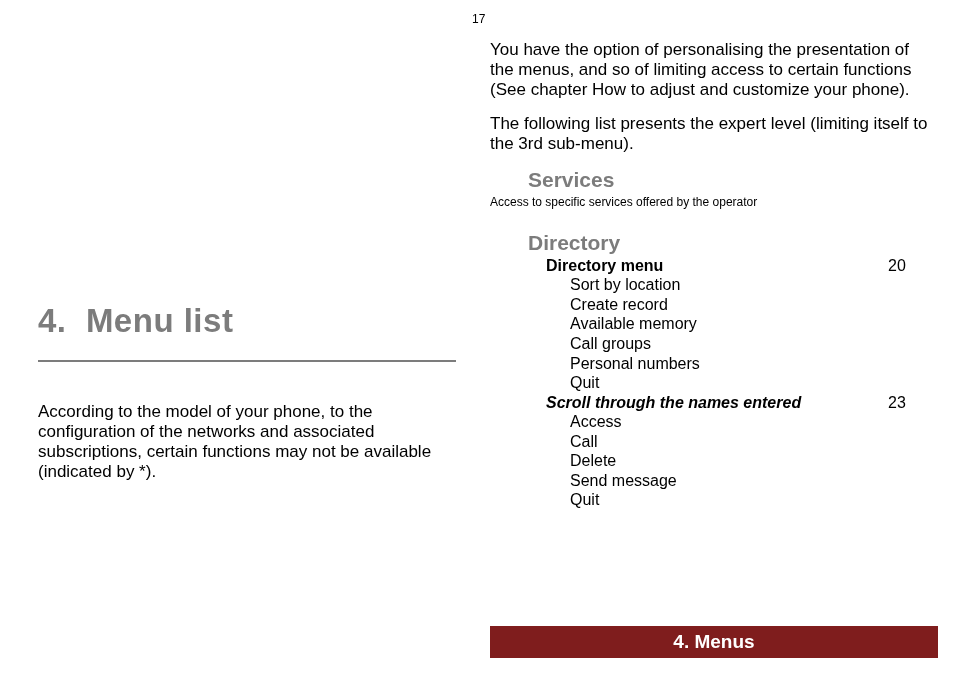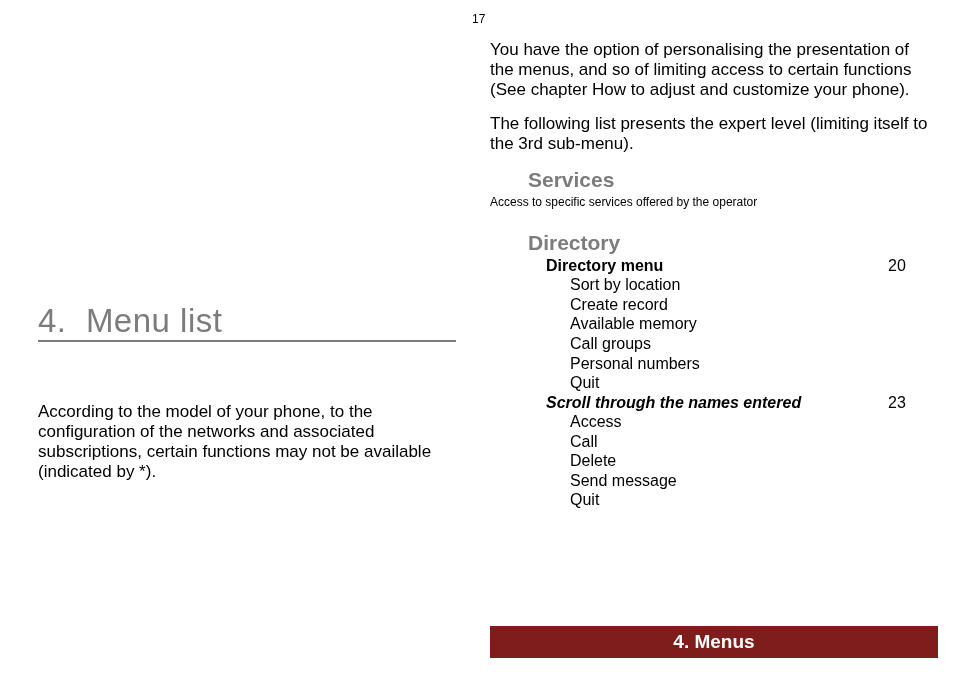--- a/index.html
+++ b/index.html
@@ -32,23 +32,23 @@
     top: 12px;
     left: -18px;
   }
   .chapter-heading {
     position: absolute;
     top: 302px;
     left: 0;
     width: 418px;
     font-size: 33px;
     color: #7c7c7c;
-    font-weight: normal;
+    font-weight: bold;
     border-bottom: 2px solid #7c7c7c;
-    padding-bottom: 0;
+    padding-bottom: 20px;
     letter-spacing: 0.5px;
   }
   .intro-para {
     position: absolute;
     top: 402px;
     left: 0;
     width: 420px;
     font-size: 17px;
     line-height: 1.18;
   }

